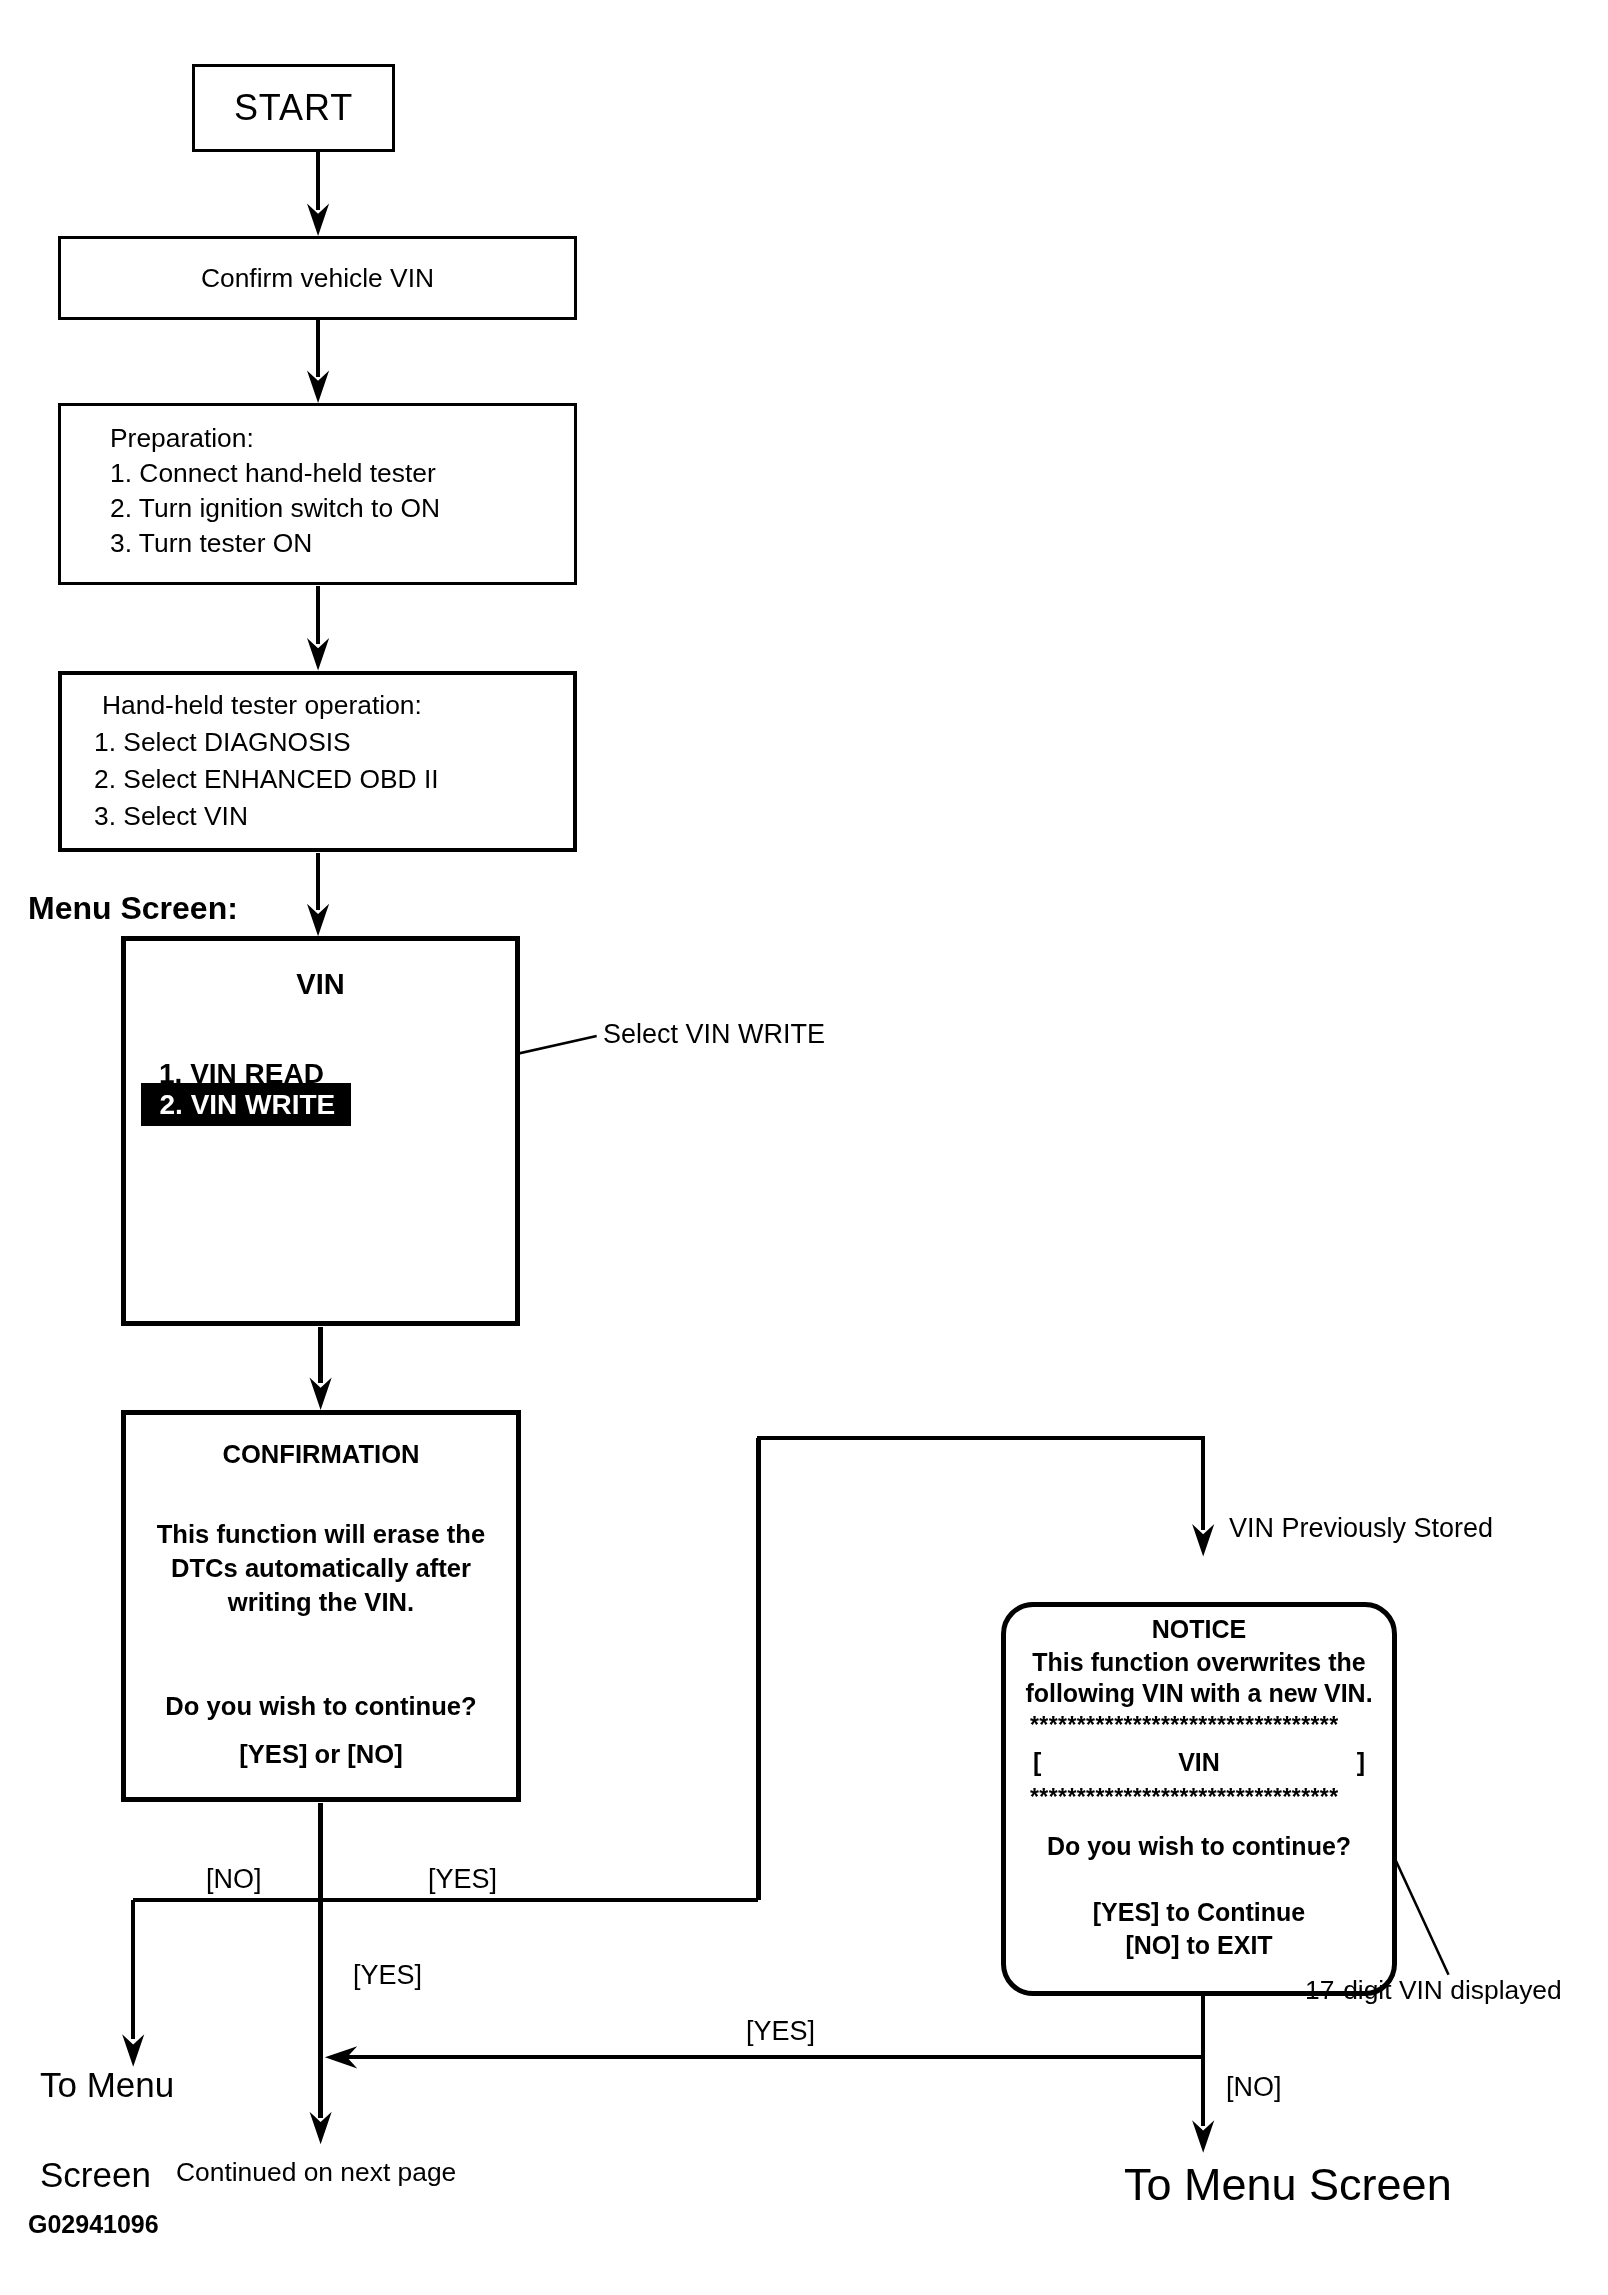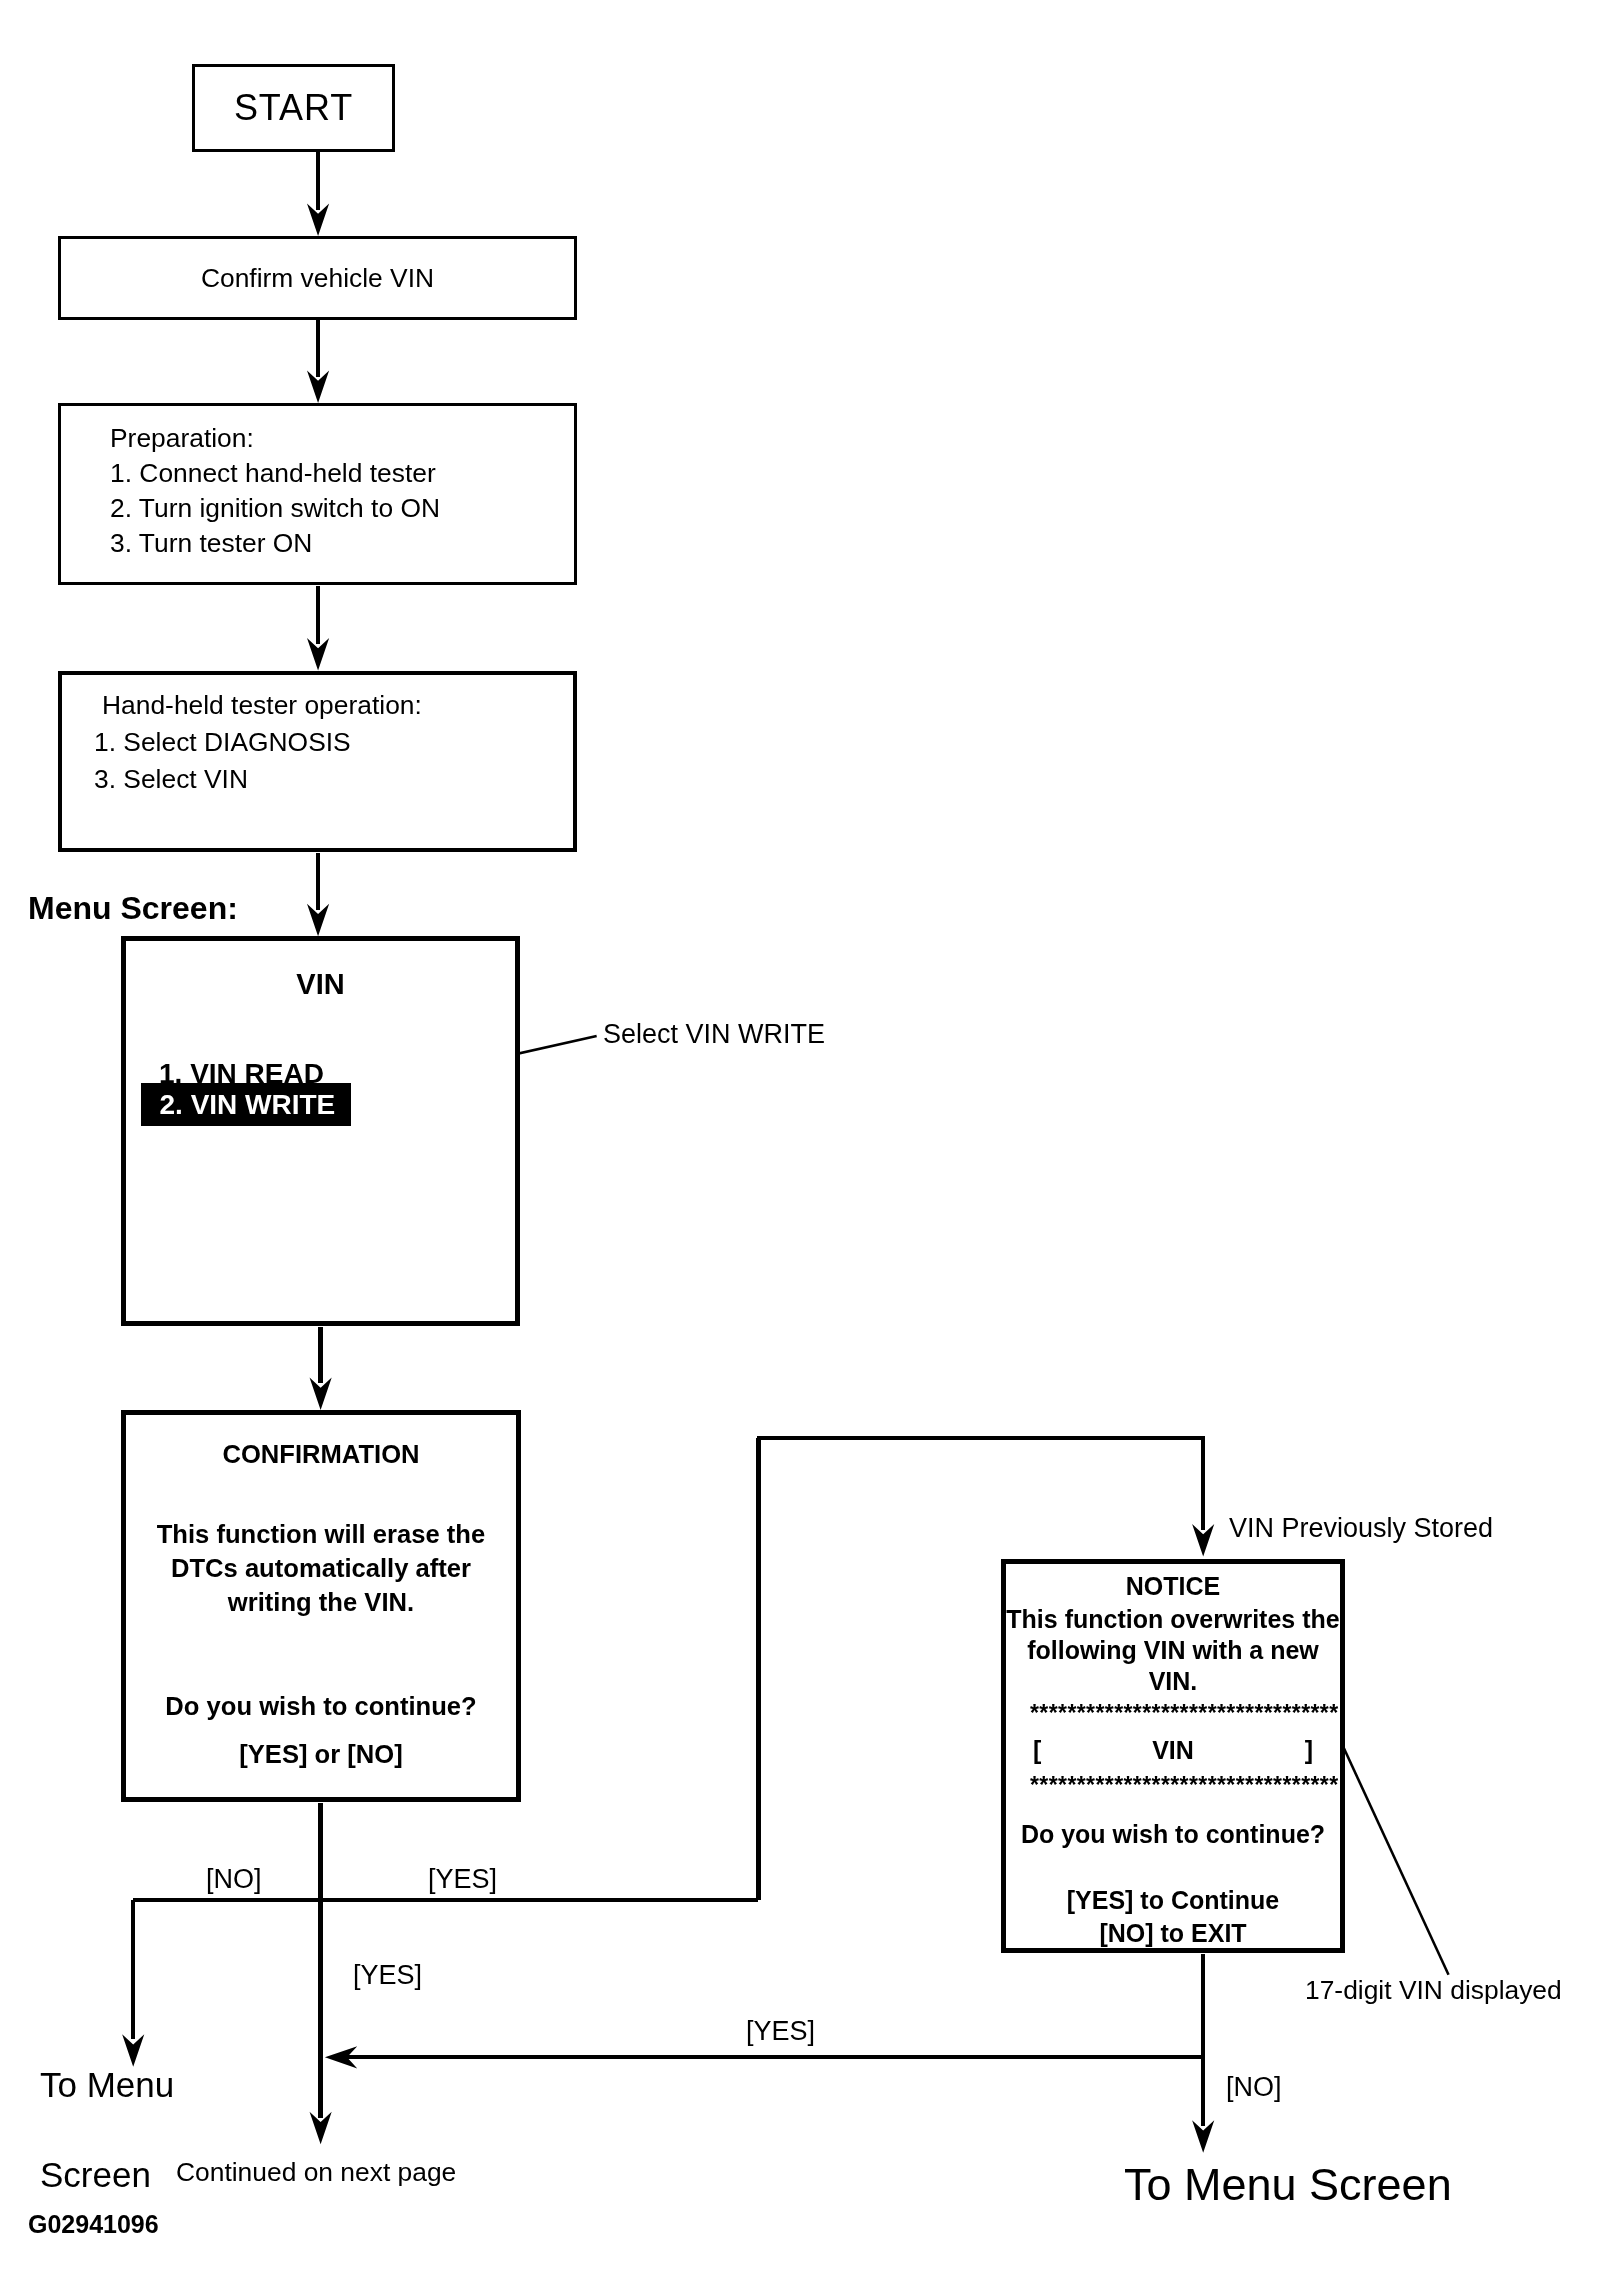--- a/index.html
+++ b/index.html
@@ -33,22 +33,22 @@
     background:#000;color:#fff;font-weight:bold;font-size:28px;
     display:flex;align-items:center;padding-left:19px;box-sizing:border-box;}
 
   .confirmation-box{left:121px;top:1410px;width:400px;height:392px;border-width:5.1px;
     text-align:center;font-weight:bold;font-size:25.6px;}
   .confirmation-box .c-title{margin-top:25px;}
   .confirmation-box .c-body{margin-top:48px;line-height:34px;}
   .confirmation-box .c-question{margin-top:73px;}
   .confirmation-box .c-options{margin-top:19px;}
 
-  .notice-box{left:1001px;top:1559px;width:344px;height:394px;border-width:5.1px;
-    text-align:center;font-weight:bold;font-size:25px;}
+  .notice-box{left:1001px;top:1602px;width:396px;height:394px;border-width:5.1px;
+    text-align:center;font-weight:bold;font-size:25px;border-radius:32px;}
   .notice-box .n-title{margin-top:7.7px;}
   .notice-box .n-body{margin-top:3.4px;line-height:31px;}
   .notice-box .n-stars{height:19px;line-height:19px;overflow:hidden;font-size:23px;
     letter-spacing:0.4px;text-align:left;padding-left:24px;}
   .notice-box .n-stars.s1{margin-top:6.8px;}
   .notice-box .n-vin-row{display:flex;justify-content:space-between;
     padding:0 27px;margin-top:13.6px;}
   .notice-box .n-stars.s2{margin-top:10.2px;}
   .notice-box .n-question{margin-top:25.6px;}
   .notice-box .n-yes{margin-top:37px;}
@@ -118,20 +118,21 @@
 <div class="box prep-box">
   <div>Preparation:</div>
   <div>1. Connect hand-held tester</div>
   <div>2. Turn ignition switch to ON</div>
   <div>3. Turn tester ON</div>
 </div>
 
 <div class="box tester-box">
   <div class="bold-title">Hand-held tester operation:</div>
   <div>1. Select DIAGNOSIS</div>
+  <div>2. Select ENHANCED OBD II</div>
   <div>3. Select VIN</div>
 </div>
 
 <div class="txt menu-screen-heading">Menu Screen:</div>
 
 <div class="box vin-menu-box">
   <div class="vin-menu-title">VIN</div>
   <div class="vin-item-read">1. VIN READ</div>
   <div class="vin-item-write">2. VIN WRITE</div>
 </div>

